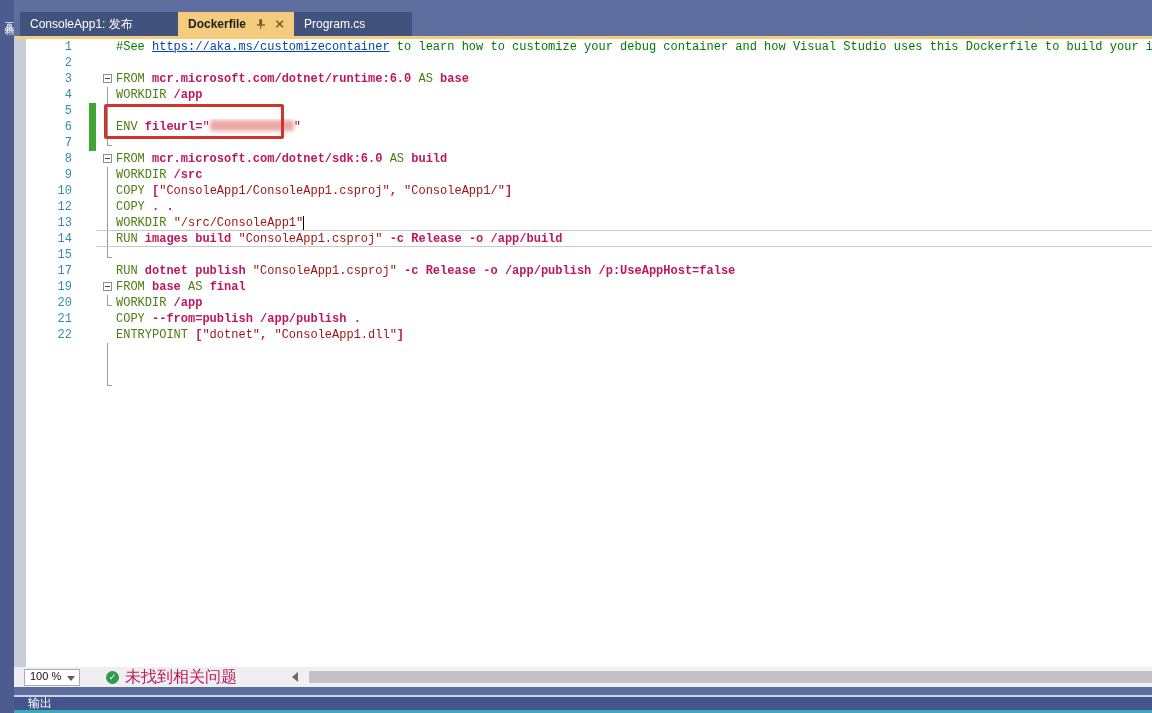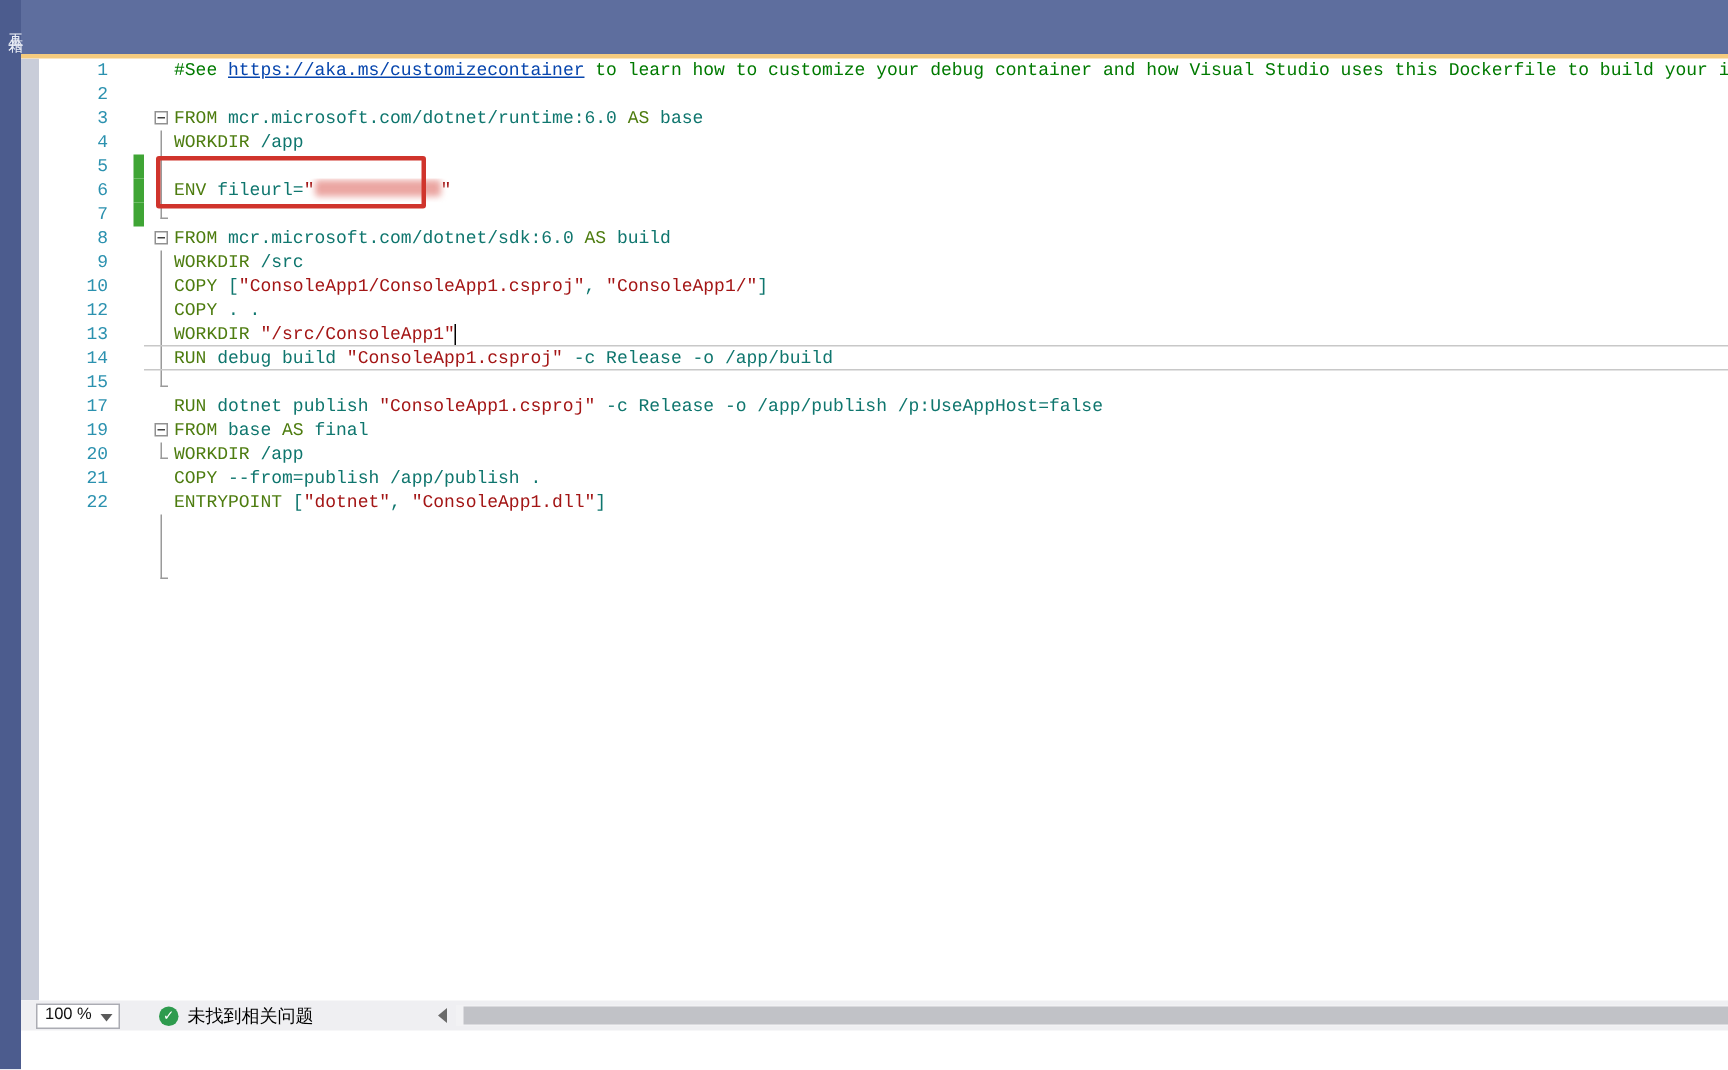--- a/index.html
+++ b/index.html
@@ -27,34 +27,34 @@
   .chg { width:24px; flex:none; position:relative; }
   .chgbar { position:absolute; left:17px; top:0; width:7px; height:16px; background:#3fa535; }
   .fold { width:20px; flex:none; position:relative; }
   .foldbox { position:absolute; left:7px; top:3px; width:9px; height:9px; border:1px solid #919191; background:#fff; }
   .foldbox::after { content:''; position:absolute; left:1px; top:3px; width:5px; height:1px; background:#444; }
   .code { flex:1; overflow:hidden; color:#000; }
   .kw  { color:#4d7c0f;text-align:right; }
   .str { color:#a31515; }
   .cmt { color:#007a00; }
   .lnk { color:#0645ad; text-decoration:underline; }
-  .pl  { color:#0f766e; }
+  .pl  { color:#be185d;font-weight:bold; }
   .redact { display:inline-block; width:84px; height:11px; background:#eba6a2; filter:blur(2px); border-radius:2px; transform:translateY(1px); }
   .caret { display:inline-block; width:1px; height:14px; background:#000; vertical-align:text-bottom; }
   .guide { position:absolute; left:81px; width:1px; background:#9a9a9a; }
   .guide::after { content:''; position:absolute; bottom:0; left:0; width:5px; height:1px; background:#9a9a9a; }
   #highlight-box { position:absolute; left:78px; top:65px; width:180px; height:35px; border:3px solid #d0342c; border-radius:2px; pointer-events:none; }
   #current-line-box { position:absolute; left:70px; right:0; top:191px; height:17px; border-top:1px solid #c8c8c8; border-bottom:1px solid #c8c8c8; pointer-events:none; }
 
   
   #status-strip { position:absolute; left:14px; top:667px; width:1138px; height:20px; background:#efeff2; display:flex; align-items:center; }
   #zoom-combo { margin-left:10px; width:56px; height:17px; background:#fff; border:1px solid #abacb3; display:flex; align-items:flex-start; font-size:11px; color:#111; padding-left:5px; position:relative; }
   #zoom-arrow { position:absolute; right:4px; top:6px; width:0; height:0; border-left:4px solid transparent; border-right:4px solid transparent; border-top:5px solid #5a5a5a; }
   #health-icon { margin-left:26px; width:13px; height:13px; border-radius:50%; background:#2e9b4e; color:#fff; font-size:9px; line-height:13px; text-align:center; flex:none; }
-  #health-msg { margin-left:6px; font-size:12px; color:#000000; }
+  #health-msg { margin-left:6px; font-size:16px; color:#be185d; }
   #hscroll { position:absolute; left:276px; right:0; top:2px; height:16px; }
   #hscroll-left { position:absolute; left:2px; top:3px; width:0; height:0; border-top:5px solid transparent; border-bottom:5px solid transparent; border-right:6px solid #6a6a6a; }
   #hscroll-track { position:absolute; left:14px; right:0; top:1px; height:14px; background:#f2f2f4; }
   #hscroll-thumb { position:absolute; left:5px; right:0; top:1px; height:12px; background:#c1c2c7; }
 
   
   #output-panel { position:absolute; left:0; top:687px; width:1152px; height:26px; z-index:1; }
   #output-top { height:8px; background:#5c6c9c; }
   #output-sep { height:2px; background:#c9d2ea; }
   #output-body { height:13px; background:#44548c; color:#fff; font-size:12px; line-height:13px; padding-left:28px; }
@@ -64,37 +64,59 @@
 <body>
 
 <div id="app">
 
   <div id="chrome-bar"></div>
 
   <div id="toolbox-strip">
     <div id="toolbox-label">工具箱</div>
   </div>
 
+  <div id="tab-bar">
+      <div class="tab" style="width: 158px;">
+        <span>ConsoleApp1: 发布</span>
+      </div>
+      <div class="tab active" style="width: 116px;">
+        <span>Dockerfile</span>
+        <span class="gap"></span>
+        <svg width="12" height="12" viewBox="0 0 12 12">
+          <rect x="4.5" y="1" width="3" height="5.5" fill="#6b5a2a"></rect>
+          <line x1="2" y1="7" x2="10.5" y2="7" stroke="#6b5a2a" stroke-width="1.4"></line>
+          <line x1="6" y1="7" x2="6" y2="11" stroke="#6b5a2a" stroke-width="1.2"></line>
+        </svg>
+        <span class="gap"></span>
+        <svg width="10" height="10" viewBox="0 0 10 10">
+          <line x1="1.5" y1="1.5" x2="8.5" y2="8.5" stroke="#6b5a2a" stroke-width="1.6"></line>
+          <line x1="8.5" y1="1.5" x2="1.5" y2="8.5" stroke="#6b5a2a" stroke-width="1.6"></line>
+        </svg>
+      </div>
+      <div class="tab" style="width: 118px;">
+        <span>Program.cs</span>
+      </div>
+    </div>
 
   <div id="editor">
     <div id="indicator-margin"></div>
     <div id="code-lines">
         <div class="row"><div class="ln">1</div><div class="chg"></div><div class="fold"></div><div class="code"><span class="cmt">#See </span><span class="lnk">https://aka.ms/customizecontainer</span><span class="cmt"> to learn how to customize your debug container and how Visual Studio uses this Dockerfile to build your images</span></div></div>
         <div class="row"><div class="ln">2</div><div class="chg"></div><div class="fold"></div><div class="code"></div></div>
         <div class="row"><div class="ln">3</div><div class="chg"></div><div class="fold"><div class="foldbox"></div></div><div class="code"><span class="kw">FROM</span><span class="pl"> mcr.microsoft.com/dotnet/runtime:6.0 </span><span class="kw">AS</span><span class="pl"> base</span></div></div>
         <div class="row"><div class="ln">4</div><div class="chg"></div><div class="fold"></div><div class="code"><span class="kw">WORKDIR</span><span class="pl"> /app</span></div></div>
         <div class="row"><div class="ln">5</div><div class="chg"><div class="chgbar"></div></div><div class="fold"></div><div class="code"></div></div>
         <div class="row"><div class="ln">6</div><div class="chg"><div class="chgbar"></div></div><div class="fold"></div><div class="code"><span class="kw">ENV</span><span class="pl"> fileurl=</span><span class="str">"</span><span class="redact"></span><span class="str">"</span></div></div>
         <div class="row"><div class="ln">7</div><div class="chg"><div class="chgbar"></div></div><div class="fold"></div><div class="code"></div></div>
         <div class="row"><div class="ln">8</div><div class="chg"></div><div class="fold"><div class="foldbox"></div></div><div class="code"><span class="kw">FROM</span><span class="pl"> mcr.microsoft.com/dotnet/sdk:6.0 </span><span class="kw">AS</span><span class="pl"> build</span></div></div>
         <div class="row"><div class="ln">9</div><div class="chg"></div><div class="fold"></div><div class="code"><span class="kw">WORKDIR</span><span class="pl"> /src</span></div></div>
         <div class="row"><div class="ln">10</div><div class="chg"></div><div class="fold"></div><div class="code"><span class="kw">COPY</span><span class="pl"> [</span><span class="str">"ConsoleApp1/ConsoleApp1.csproj"</span><span class="pl">, </span><span class="str">"ConsoleApp1/"</span><span class="pl">]</span></div></div>
         <div class="row"><div class="ln">12</div><div class="chg"></div><div class="fold"></div><div class="code"><span class="kw">COPY</span><span class="pl"> . .</span></div></div>
         <div class="row"><div class="ln">13</div><div class="chg"></div><div class="fold"></div><div class="code"><span class="kw">WORKDIR</span><span class="pl"> </span><span class="str">"/src/ConsoleApp1"</span><span class="caret"></span></div></div>
-        <div class="row"><div class="ln">14</div><div class="chg"></div><div class="fold"></div><div class="code"><span class="kw">RUN</span><span class="pl"> debug build </span><span class="str">"ConsoleApp1.csproj"</span><span class="pl"> -c Release -o /app/build</span></div></div>
+        <div class="row"><div class="ln">14</div><div class="chg"></div><div class="fold"></div><div class="code"><span class="kw">RUN</span><span class="pl"> images build </span><span class="str">"ConsoleApp1.csproj"</span><span class="pl"> -c Release -o /app/build</span></div></div>
         <div class="row"><div class="ln">15</div><div class="chg"></div><div class="fold"></div><div class="code"></div></div>
         <div class="row"><div class="ln">17</div><div class="chg"></div><div class="fold"></div><div class="code"><span class="kw">RUN</span><span class="pl"> dotnet publish </span><span class="str">"ConsoleApp1.csproj"</span><span class="pl"> -c Release -o /app/publish /p:UseAppHost=false</span></div></div>
         <div class="row"><div class="ln">19</div><div class="chg"></div><div class="fold"><div class="foldbox"></div></div><div class="code"><span class="kw">FROM</span><span class="pl"> base </span><span class="kw">AS</span><span class="pl"> final</span></div></div>
         <div class="row"><div class="ln">20</div><div class="chg"></div><div class="fold"></div><div class="code"><span class="kw">WORKDIR</span><span class="pl"> /app</span></div></div>
         <div class="row"><div class="ln">21</div><div class="chg"></div><div class="fold"></div><div class="code"><span class="kw">COPY</span><span class="pl"> --from=publish /app/publish .</span></div></div>
         <div class="row"><div class="ln">22</div><div class="chg"></div><div class="fold"></div><div class="code"><span class="kw">ENTRYPOINT</span><span class="pl"> [</span><span class="str">"dotnet"</span><span class="pl">, </span><span class="str">"ConsoleApp1.dll"</span><span class="pl">]</span></div></div>
         <div class="guide" style="top: 48px; height: 59px;"></div>
         <div class="guide" style="top: 128px; height: 91px;"></div>
         <div class="guide" style="top: 256px; height: 11px;"></div>
         <div class="guide" style="top: 304px; height: 43px;"></div>
@@ -111,14 +133,20 @@
     <div id="health-icon">✓</div>
     <div id="health-msg">未找到相关问题</div>
     <div id="hscroll">
       <div id="hscroll-left"></div>
       <div id="hscroll-track">
         <div id="hscroll-thumb"></div>
       </div>
     </div>
   </div>
 
+  <div id="output-panel">
+    <div id="output-top"></div>
+    <div id="output-sep"></div>
+    <div id="output-body">输出</div>
+    <div id="output-teal"></div>
+  </div>
 
 </div>
 
 </body></html>

